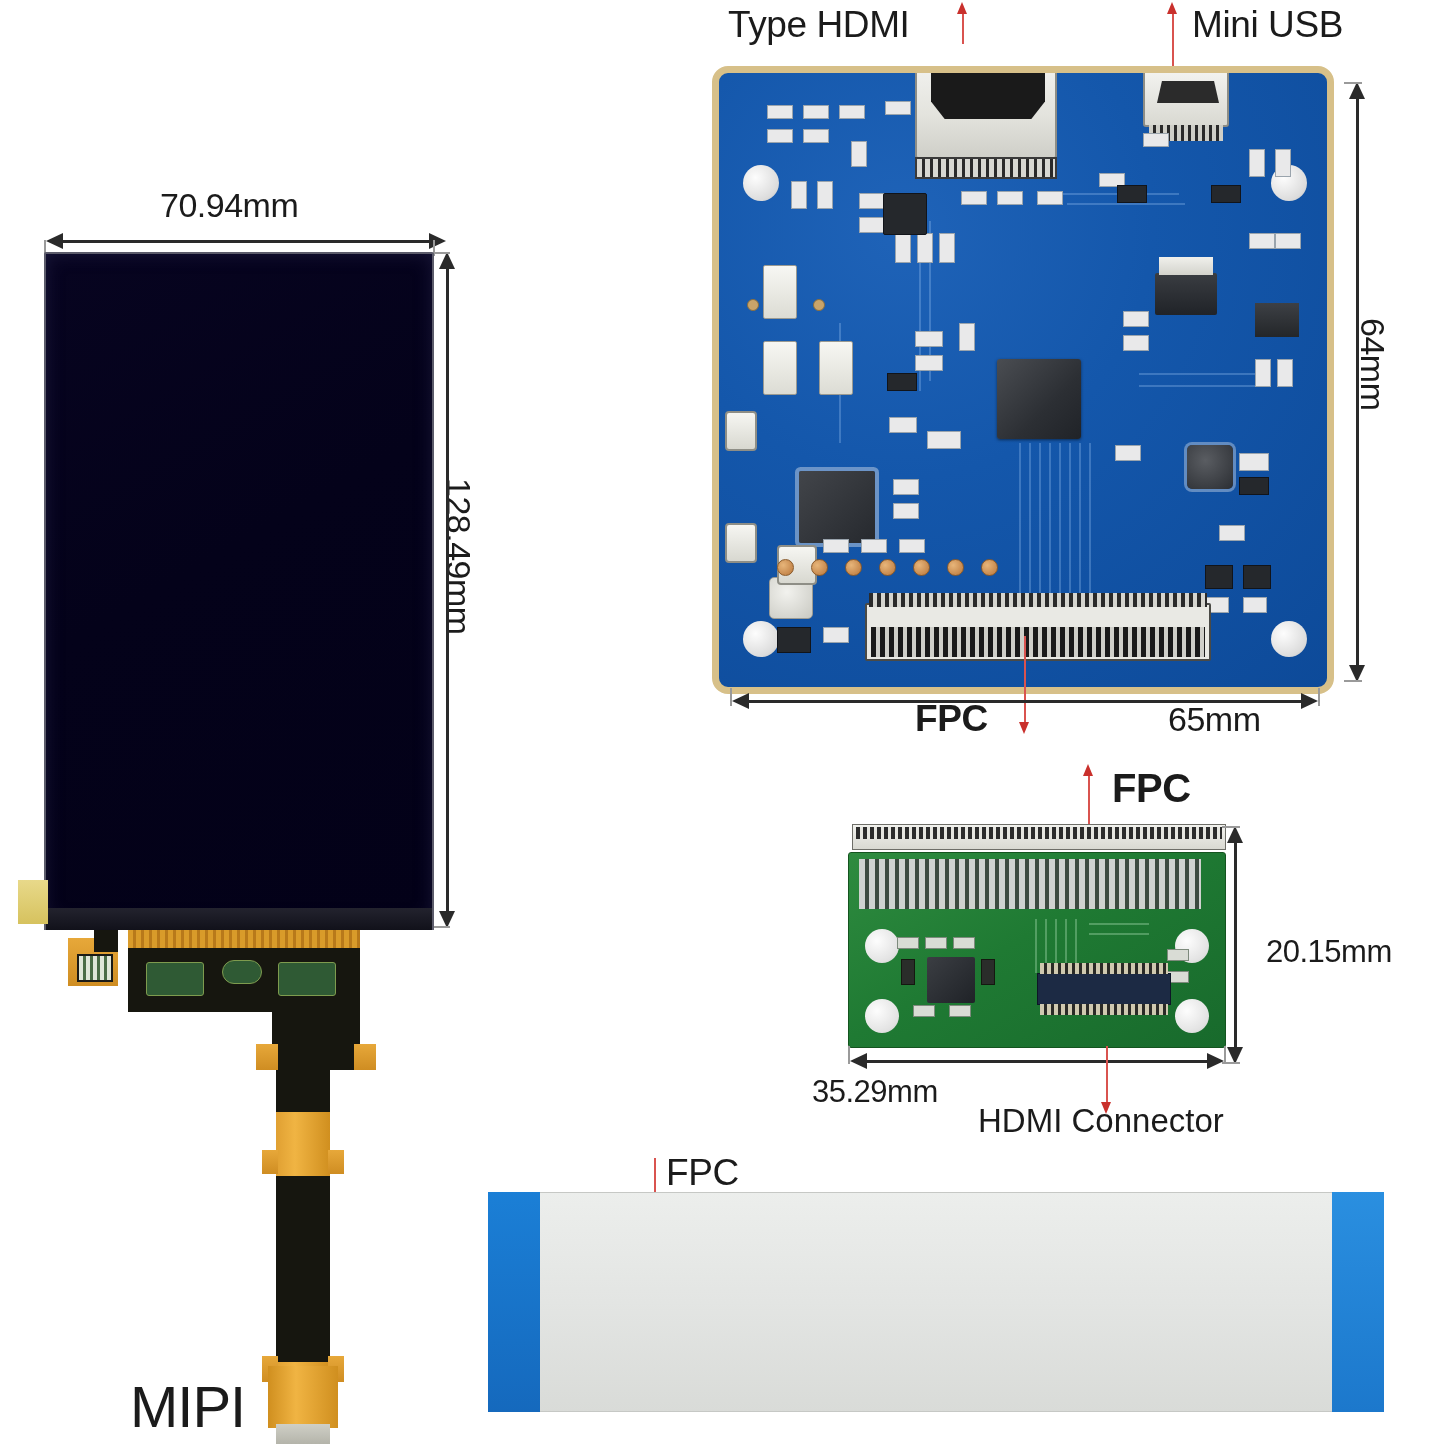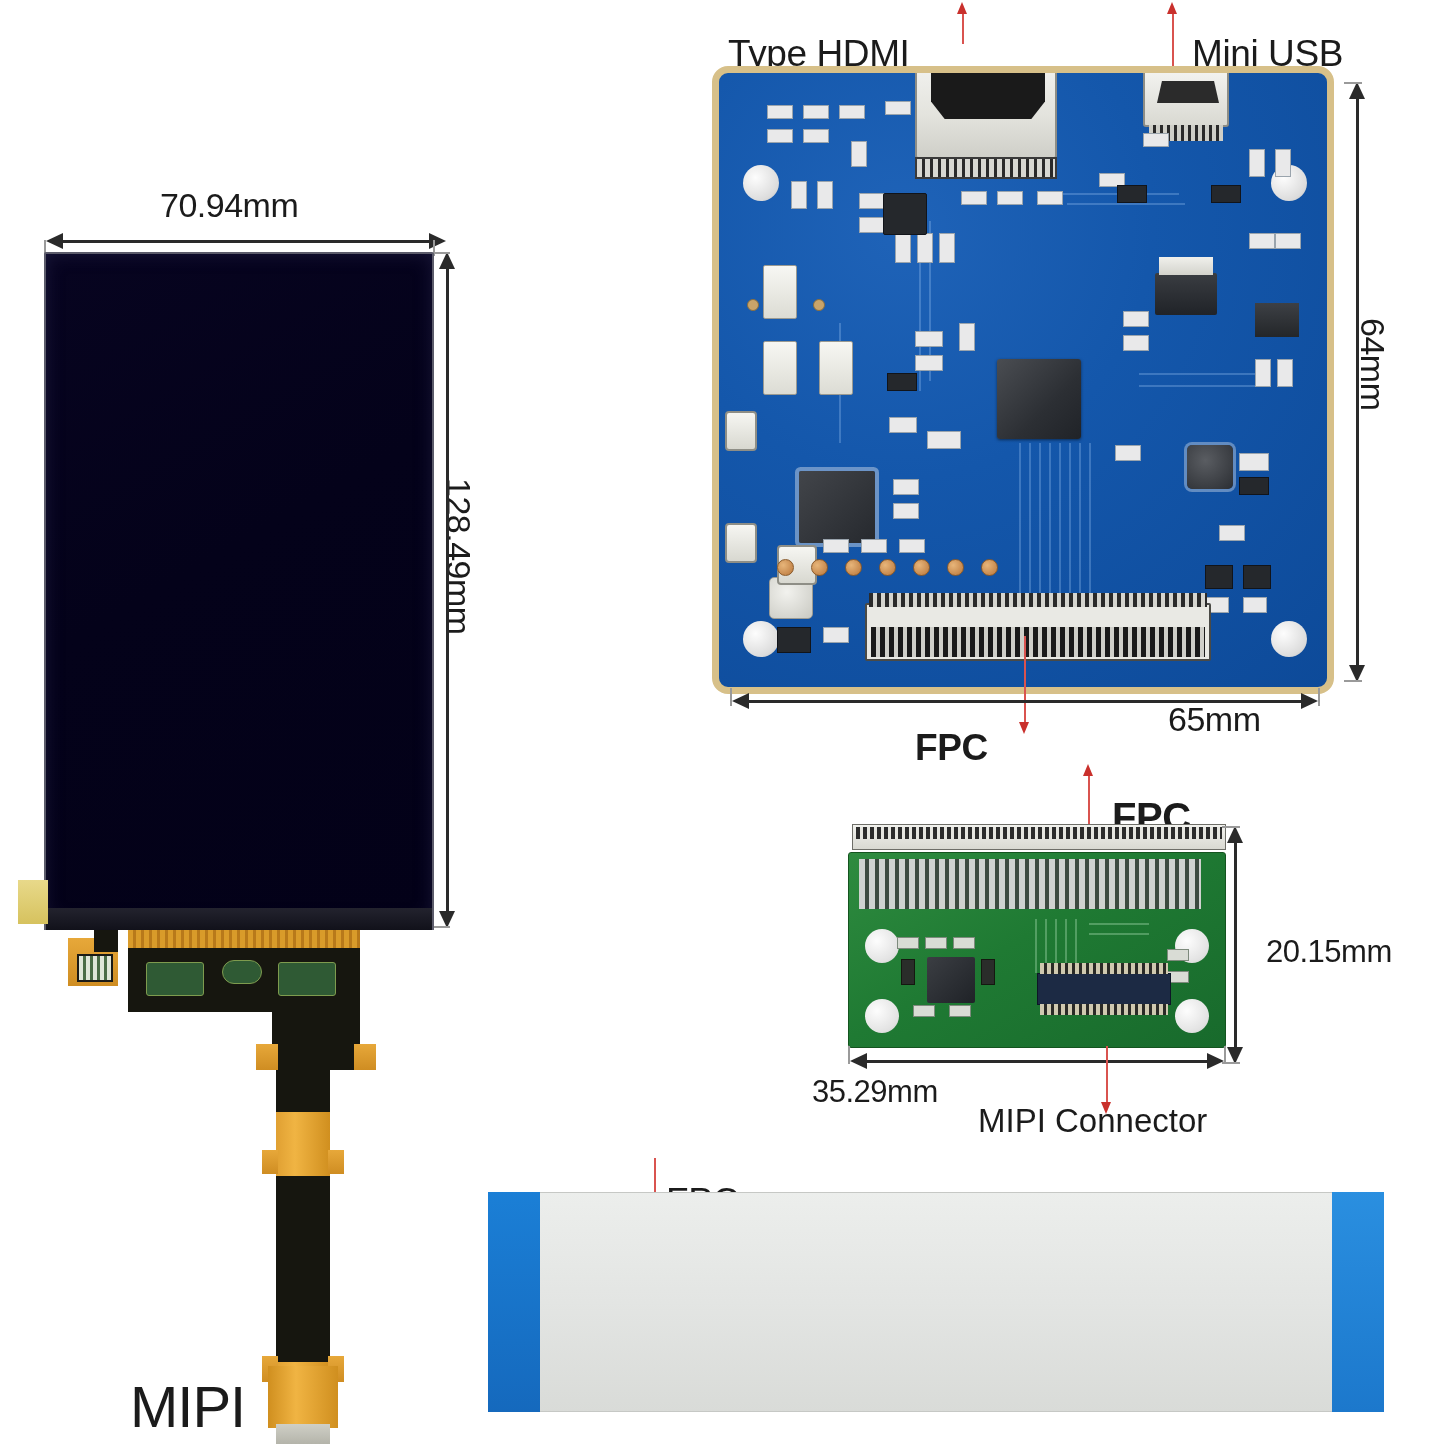--- a/index.html
+++ b/index.html
@@ -15,21 +15,21 @@
 
   
   .lbl {
     position: absolute;
     color: #1b1b1b;
     white-space: nowrap;
     line-height: 1;
   }
   .lbl.dim  { font-size: 34px; font-weight: 400; letter-spacing: -0.5px; }
   .lbl.dimS { font-size: 31px; font-weight: 400; letter-spacing: -0.5px; }
-  .lbl.port { font-size: 37px; font-weight: 400; letter-spacing: -0.4px; margin-top: 29px; }
+  .lbl.port { font-size: 37px; font-weight: 400; letter-spacing: -0.4px; }
   .lbl.bold { font-weight: 700; }
   .rot90  { transform-origin: 0 0; transform: rotate(90deg); }
 
   
   .dimline { position: absolute; background: #2a2a2a; }
   .dimline.h { height: 3px; }
   .dimline.v { width: 3px; }
   .arw { position: absolute; width: 0; height: 0; }
   .arw.left  { border-top: 8px solid transparent; border-bottom: 8px solid transparent; border-right: 17px solid #2a2a2a; }
   .arw.right { border-top: 8px solid transparent; border-bottom: 8px solid transparent; border-left: 17px solid #2a2a2a; }
@@ -547,21 +547,21 @@
 
     <div class="lbl dimS" style="left:1266px; top:936px;">20.15mm</div>
     <div class="dimline v" style="left:1234px; top:842px; height:206px;"></div>
     <div class="arw up" style="left:1227px; top:826px;"></div>
     <div class="arw down" style="left:1227px; top:1047px;"></div>
     <div class="ext h" style="left:1222px; top:826px;  width:18px;"></div>
     <div class="ext h" style="left:1222px; top:1062px; width:18px;"></div>
 
     <div class="redline" style="left:1106px; top:1046px; height:58px;"></div>
     <div class="redarw down" style="left:1101px; top:1102px;"></div>
-    <div class="lbl" style="left:978px; top:1104px; font-size:33px;">MIPI  Connector</div>
+    <div class="lbl" style="left:978px; top:1104px; font-size:33px;">HDMI  Connector</div>
   </div>
 
   <div>
     <div class="lbl port" style="left:666px; top:1154px;">FPC</div>
     <div class="redline" style="left:654px; top:1158px; height:52px;"></div>
     <div class="redarw down" style="left:649px; top:1208px;"></div>
 
     <div id="ffc-cable"></div>
     <div id="ffc-end-left"></div>
     <div id="ffc-end-right"></div>

